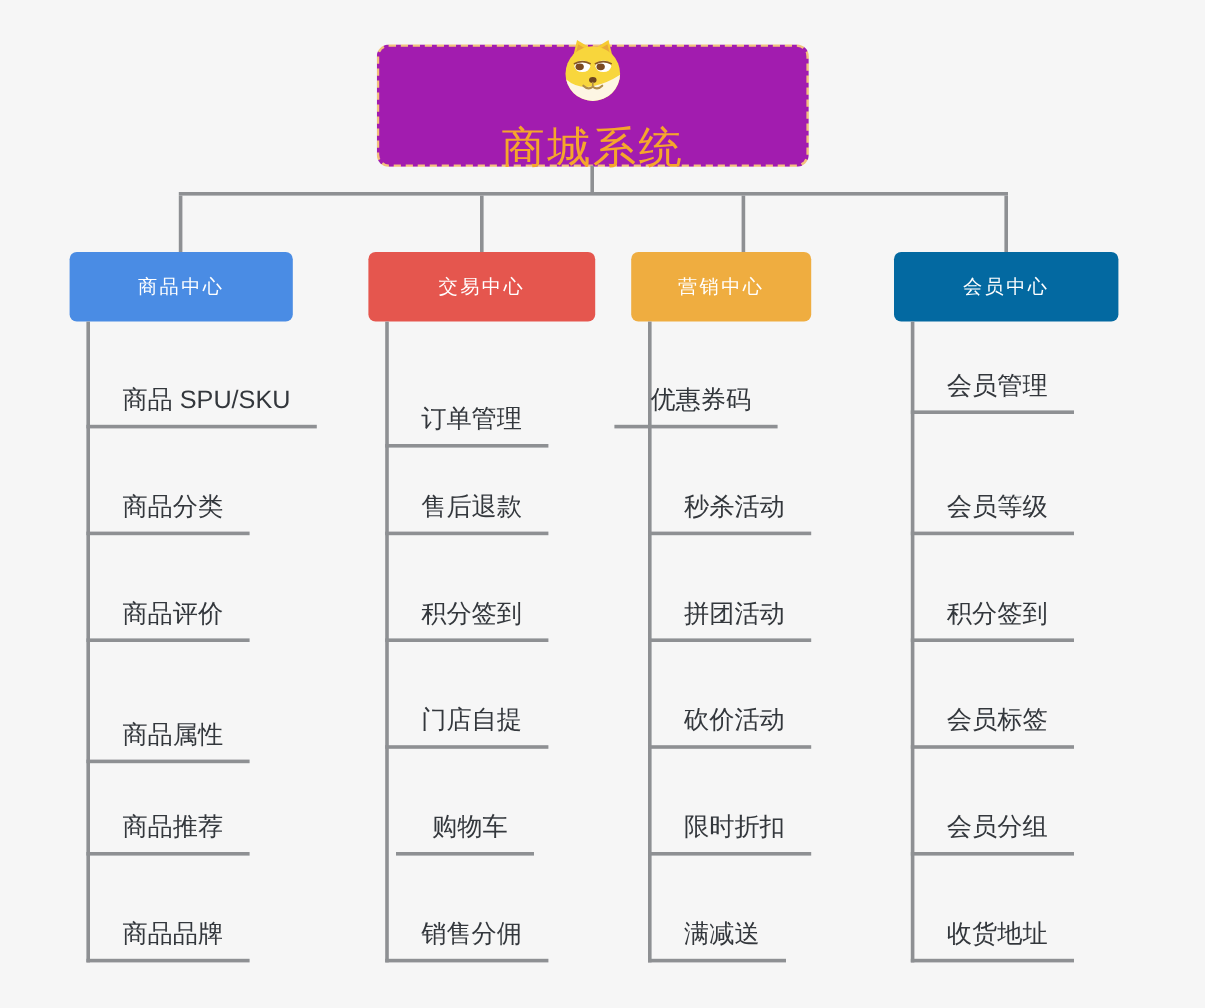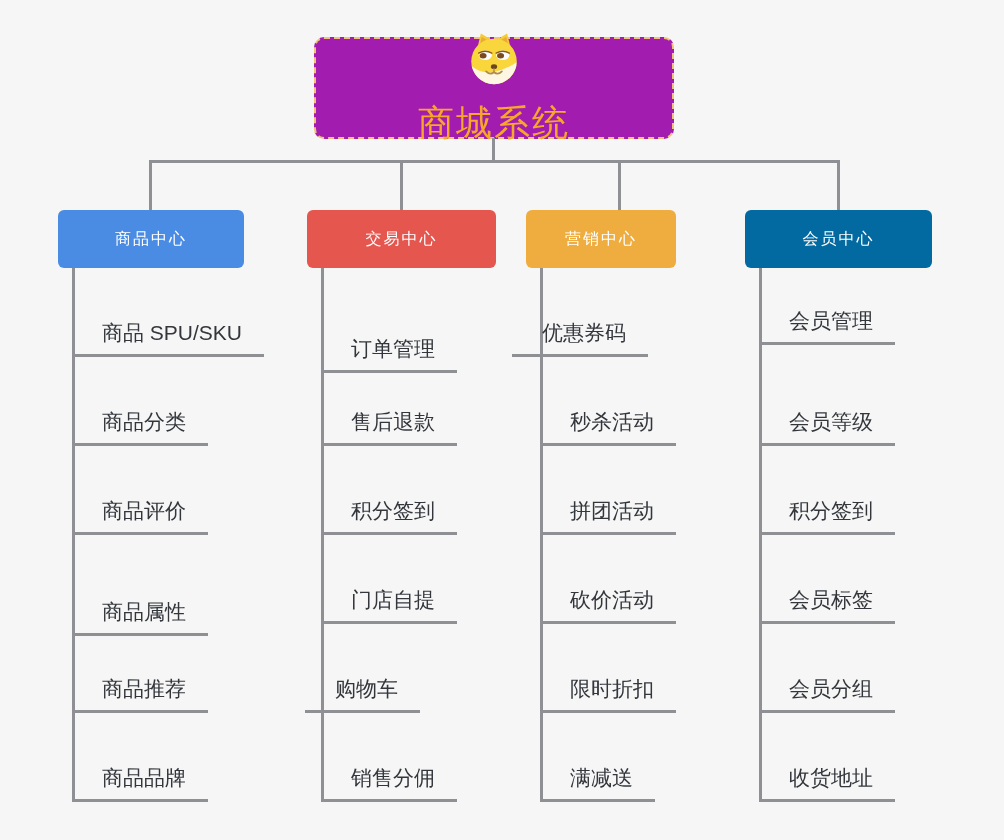--- a/index.html
+++ b/index.html
@@ -122,21 +122,21 @@
       <div class="leaf" style="left: 72px; top: 498px; border-bottom-color: rgb(142, 144, 147);">商品评价</div>
       <div class="leaf" style="left: 72px; top: 599px; border-bottom-color: rgb(142, 144, 147);">商品属性</div>
       <div class="leaf" style="left: 72px; top: 676px; border-bottom-color: rgb(142, 144, 147);">商品推荐</div>
       <div class="leaf" style="left: 72px; top: 765px; border-bottom-color: rgb(142, 144, 147);">商品品牌</div>
       <div class="branch-header" style="left: 307px; width: 189px; background: rgb(229, 86, 78);">交易中心</div>
       <div class="trunk" style="left: 321px; top: 268px; height: 534px; background: rgb(142, 144, 147);"></div>
       <div class="leaf" style="left: 321px; top: 336px; border-bottom-color: rgb(142, 144, 147);">订单管理</div>
       <div class="leaf" style="left: 321px; top: 409px; border-bottom-color: rgb(142, 144, 147);">售后退款</div>
       <div class="leaf" style="left: 321px; top: 498px; border-bottom-color: rgb(142, 144, 147);">积分签到</div>
       <div class="leaf" style="left: 321px; top: 587px; border-bottom-color: rgb(142, 144, 147);">门店自提</div>
-      <div class="leaf" style="left: 305px; top: 676px; border-bottom-color: rgb(142, 144, 147);">购物车</div>
+      <div class="leaf" style="left: 330px; top: 676px; border-bottom-color: rgb(142, 144, 147);">购物车</div>
       <div class="leaf" style="left: 321px; top: 765px; border-bottom-color: rgb(142, 144, 147);">销售分佣</div>
       <div class="branch-header" style="left: 526px; width: 150px; background: rgb(239, 173, 64);">营销中心</div>
       <div class="trunk" style="left: 540px; top: 268px; height: 534px; background: rgb(142, 144, 147);"></div>
       <div class="leaf" style="left: 512px; top: 320px; border-bottom-color: rgb(142, 144, 147);">优惠券码</div>
       <div class="leaf" style="left: 540px; top: 409px; border-bottom-color: rgb(142, 144, 147);">秒杀活动</div>
       <div class="leaf" style="left: 540px; top: 498px; border-bottom-color: rgb(142, 144, 147);">拼团活动</div>
       <div class="leaf" style="left: 540px; top: 587px; border-bottom-color: rgb(142, 144, 147);">砍价活动</div>
       <div class="leaf" style="left: 540px; top: 676px; border-bottom-color: rgb(142, 144, 147);">限时折扣</div>
       <div class="leaf" style="left: 540px; top: 765px; border-bottom-color: rgb(142, 144, 147);">满减送</div>
       <div class="branch-header" style="left: 745px; width: 187px; background: #0369a1;">会员中心</div>

